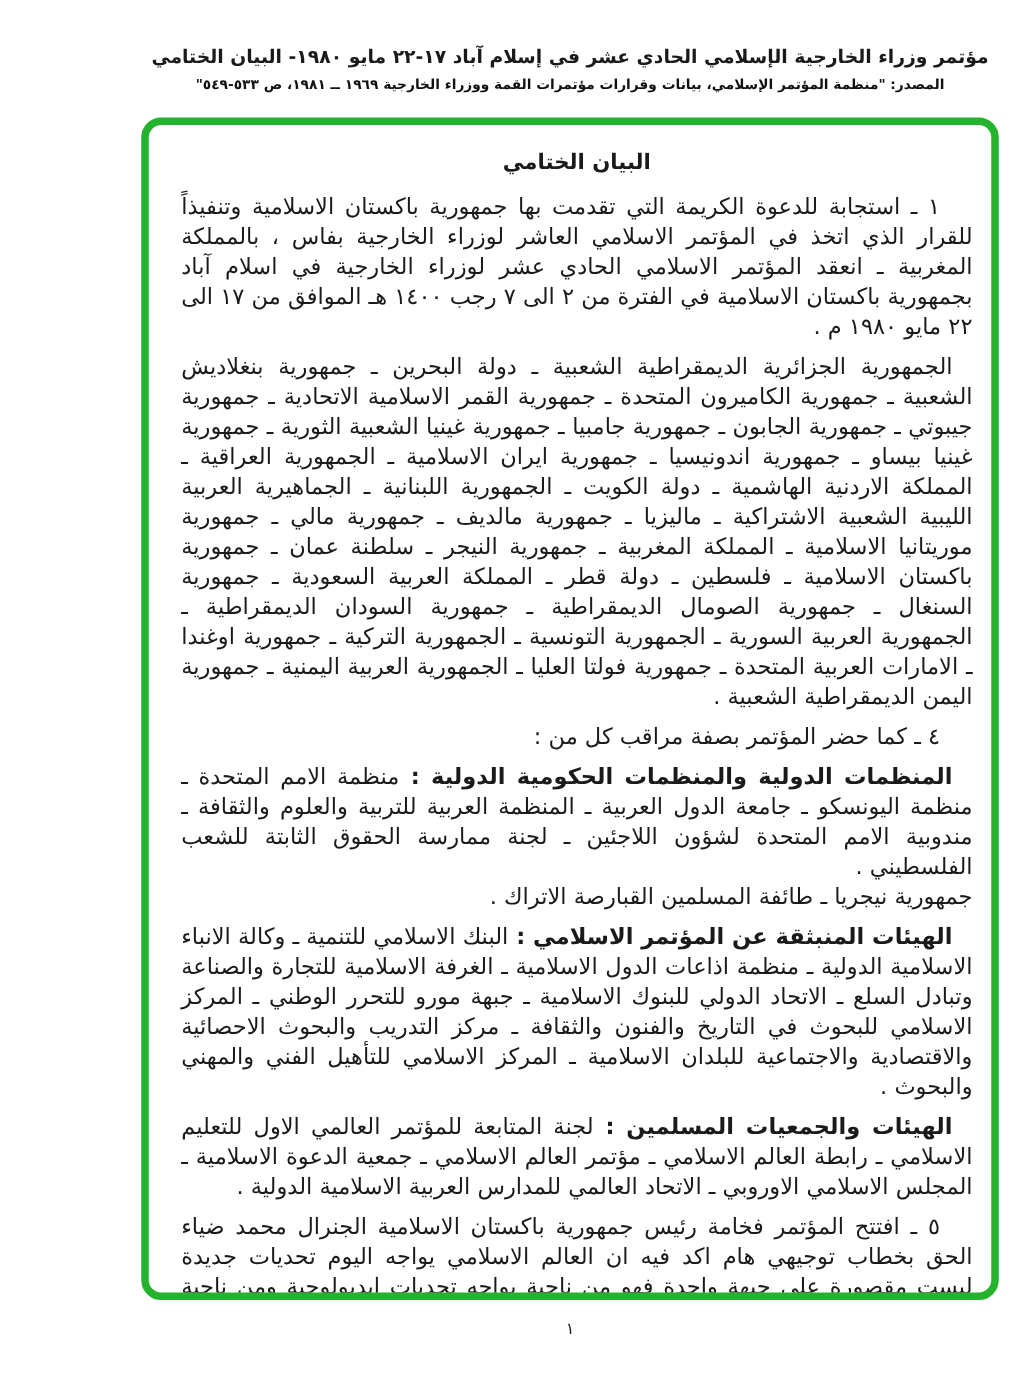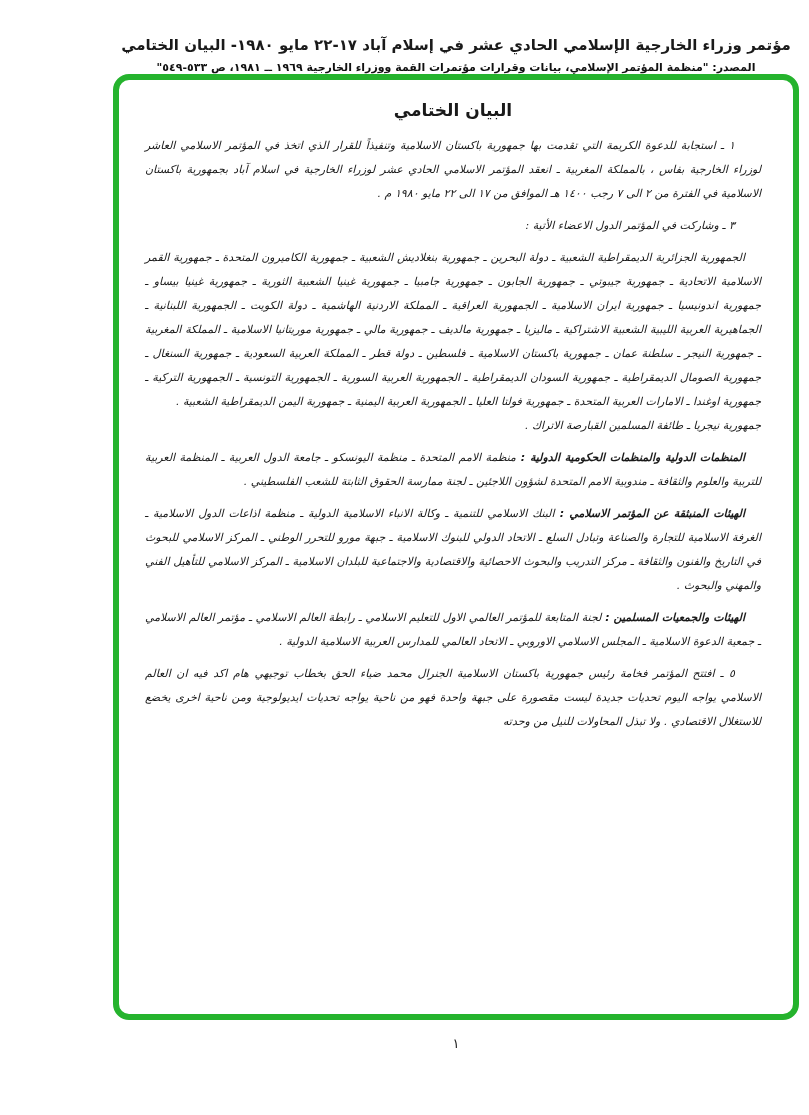--- a/index.html
+++ b/index.html
@@ -35,39 +35,38 @@
     font-size: 11px;
     font-weight: bold;
     margin-top: 7px;
     color: #111;
   }
   
   .frame {
     box-sizing: border-box;
     width: 686px;
     height: 946px;
-    margin: 0 auto 0 auto;
+    margin: 20px auto 0 auto;
     border: 6px solid #25b32d;
     border-radius: 16px;
-    padding: 14px 32px 12px 26px;
+    padding: 14px 15px 12px 26px;
     overflow: hidden;
     background: #ffffff;
   }
   .doc-title {
     text-align: center;
     font-size: 17px;
     font-weight: bold;
     margin: 6px 0 14px 0;
   }
   .para {
-    font-size: 11px;
+    font-size: 18px;
     line-height: 24px;
     text-align: justify;
     margin: 8px 0 0 0;
-    font-style: italic;
   }
   .para.indent { text-indent: 26px; }
   .para.indent-sm { text-indent: 16px; }
   .para.attached { margin-top: 0; }
   .lead { font-weight: bold; }
   
   .pagenum {
     text-align: center;
     font-size: 13px;
     margin-top: 16px;
@@ -83,28 +82,28 @@
     <div class="header-line1">مؤتمر وزراء الخارجية الإسلامي الحادي عشر في إسلام آباد ١٧-٢٢ مايو ١٩٨٠- البيان الختامي</div>
     <div class="header-line2">المصدر: "منظمة المؤتمر الإسلامي، بيانات وقرارات مؤتمرات القمة ووزراء الخارجية ١٩٦٩ ــ ١٩٨١، ص ٥٣٣-٥٤٩"</div>
   </div>
 
   <div class="frame" style="border-color: rgb(37, 179, 45);">
     <div class="doc-title">البيان الختامي</div>
 
     <p class="para indent"><span class="lead"></span><span>١ ـ استجابة للدعوة الكريمة التي تقدمت بها جمهورية باكستان الاسلامية وتنفيذاً للقرار الذي اتخذ في المؤتمر الاسلامي العاشر لوزراء الخارجية بفاس ، بالمملكة المغربية ـ انعقد المؤتمر الاسلامي الحادي عشر لوزراء الخارجية في اسلام آباد بجمهورية باكستان الاسلامية في الفترة من ٢ الى ٧ رجب ١٤٠٠ هـ الموافق من ١٧ الى ٢٢ مايو ١٩٨٠ م .</span></p>
 
 
-    <p class="para indent"><span class="lead"></span><span>٣ ـ وشاركت في المؤتمر الدول الاعضاء الأتية :</span></p>
 
     <p class="para indent-sm"><span class="lead"></span><span>الجمهورية الجزائرية الديمقراطية الشعبية ـ دولة البحرين ـ جمهورية بنغلاديش الشعبية ـ جمهورية الكاميرون المتحدة ـ جمهورية القمر الاسلامية الاتحادية ـ جمهورية جيبوتي ـ جمهورية الجابون ـ جمهورية جامبيا ـ جمهورية غينيا الشعبية الثورية ـ جمهورية غينيا بيساو ـ جمهورية اندونيسيا ـ جمهورية ايران الاسلامية ـ الجمهورية العراقية ـ المملكة الاردنية الهاشمية ـ دولة الكويت ـ الجمهورية اللبنانية ـ الجماهيرية العربية الليبية الشعبية الاشتراكية ـ ماليزيا ـ جمهورية مالديف ـ جمهورية مالي ـ جمهورية موريتانيا الاسلامية ـ المملكة المغربية ـ جمهورية النيجر ـ سلطنة عمان ـ جمهورية باكستان الاسلامية ـ فلسطين ـ دولة قطر ـ المملكة العربية السعودية ـ جمهورية السنغال ـ جمهورية الصومال الديمقراطية ـ جمهورية السودان الديمقراطية ـ الجمهورية العربية السورية ـ الجمهورية التونسية ـ الجمهورية التركية ـ جمهورية اوغندا ـ الامارات العربية المتحدة ـ جمهورية فولتا العليا ـ الجمهورية العربية اليمنية ـ جمهورية اليمن الديمقراطية الشعبية .</span></p>
 
+    <p class="para indent"><span class="lead"></span><span>٤ ـ كما حضر المؤتمر بصفة مراقب كل من :</span></p>
+
+    <p class="para indent-sm"><span class="lead">المنظمات الدولية والمنظمات الحكومية الدولية : </span><span>منظمة الامم المتحدة ـ منظمة اليونسكو ـ جامعة الدول العربية ـ المنظمة العربية للتربية والعلوم والثقافة ـ مندوبية الامم المتحدة لشؤون اللاجئين ـ لجنة ممارسة الحقوق الثابتة للشعب الفلسطيني .</span></p>
 
     <p class="para attached"><span class="lead"></span><span>جمهورية نيجريا ـ طائفة المسلمين القبارصة الاتراك .</span></p>
-
-    <p class="para indent-sm"><span class="lead">المنظمات الدولية والمنظمات الحكومية الدولية : </span><span>منظمة الامم المتحدة ـ منظمة اليونسكو ـ جامعة الدول العربية ـ المنظمة العربية للتربية والعلوم والثقافة ـ مندوبية الامم المتحدة لشؤون اللاجئين ـ لجنة ممارسة الحقوق الثابتة للشعب الفلسطيني .</span></p>
 
     <p class="para indent-sm"><span class="lead">الهيئات المنبثقة عن المؤتمر الاسلامي : </span><span>البنك الاسلامي للتنمية ـ وكالة الانباء الاسلامية الدولية ـ منظمة اذاعات الدول الاسلامية ـ الغرفة الاسلامية للتجارة والصناعة وتبادل السلع ـ الاتحاد الدولي للبنوك الاسلامية ـ جبهة مورو للتحرر الوطني ـ المركز الاسلامي للبحوث في التاريخ والفنون والثقافة ـ مركز التدريب والبحوث الاحصائية والاقتصادية والاجتماعية للبلدان الاسلامية ـ المركز الاسلامي للتأهيل الفني والمهني والبحوث .</span></p>
 
     <p class="para indent-sm"><span class="lead">الهيئات والجمعيات المسلمين : </span><span>لجنة المتابعة للمؤتمر العالمي الاول للتعليم الاسلامي ـ رابطة العالم الاسلامي ـ مؤتمر العالم الاسلامي ـ جمعية الدعوة الاسلامية ـ المجلس الاسلامي الاوروبي ـ الاتحاد العالمي للمدارس العربية الاسلامية الدولية .</span></p>
 
     <p class="para indent"><span class="lead"></span><span>٥ ـ افتتح المؤتمر فخامة رئيس جمهورية باكستان الاسلامية الجنرال محمد ضياء الحق بخطاب توجيهي هام اكد فيه ان العالم الاسلامي يواجه اليوم تحديات جديدة ليست مقصورة على جبهة واحدة فهو من ناحية يواجه تحديات ايديولوجية ومن ناحية اخرى يخضع للاستغلال الاقتصادي . ولا تبذل المحاولات للنيل من وحدته</span></p>
   </div>
 
   <div class="pagenum">١</div>
 

